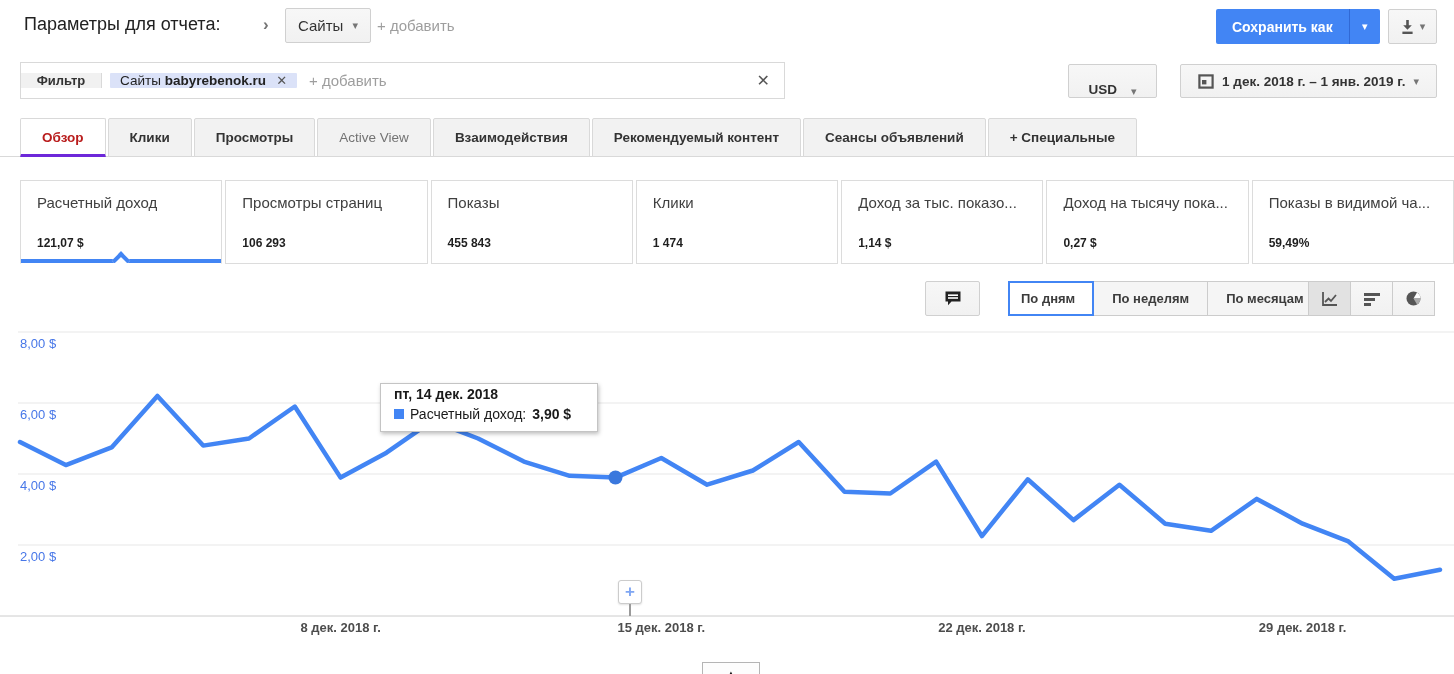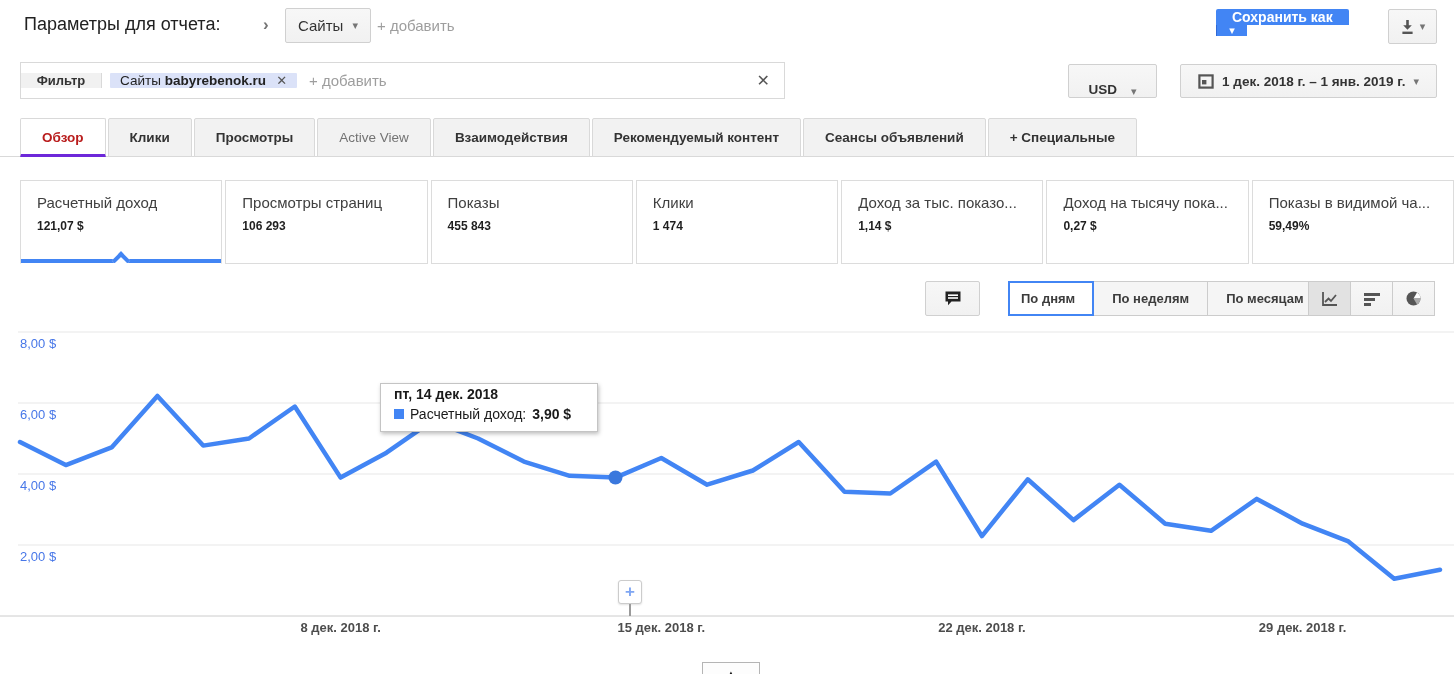--- a/index.html
+++ b/index.html
@@ -8,21 +8,21 @@
   #app{position:absolute;inset:0;}
 
   
   .hdr-title{position:absolute;left:24px;top:14px;font-size:18px;color:#212121;}
   .hdr-chevron{position:absolute;left:263px;top:15px;font-size:17px;color:#757575;font-weight:bold;}
   .btn{box-sizing:border-box;display:flex;align-items:center;justify-content:center;
        background:linear-gradient(#f7f7f7,#f1f1f1);border:1px solid #d0d0d0;border-radius:2px;cursor:pointer;}
   .hdr-dim-btn{position:absolute;left:285px;top:8px;height:35px;padding:0 12px;gap:9px;font-size:15px;color:#333;}
   .caret{font-size:11px;color:#757575;line-height:1;}
   .hdr-add{position:absolute;left:377px;top:17px;font-size:15px;color:#9e9e9e;cursor:pointer;}
-  .save-btn{position:absolute;left:1216px;top:9px;height:35px;display:flex;border-radius:2px;overflow:hidden;cursor:pointer;flex-direction:column;}
+  .save-btn{position:absolute;left:1216px;top:9px;height:35px;display:flex;border-radius:2px;overflow:hidden;cursor:pointer;}
   .save-main{background:#4285f4;color:#fff;font-weight:bold;font-size:14px;display:flex;align-items:center;padding:0 16px;}
   .save-caret{background:#4285f4;border-left:1px solid #3069d6;width:30px;display:flex;align-items:center;justify-content:center;}
   .save-caret .caret{color:#fff;}
   .dl-btn{position:absolute;left:1388px;top:9px;width:49px;height:35px;gap:5px;}
 
   
   .filter-box{position:absolute;left:20px;top:62px;width:765px;height:37px;box-sizing:border-box;
               border:1px solid #d9d9d9;background:#fff;display:flex;align-items:center;}
   .filter-label{width:80px;background:#f1f1f1;border-right:1px solid #d9d9d9;display:flex;align-items:center;
                 justify-content:center;font-size:13px;font-weight:bold;color:#333;}
@@ -39,21 +39,21 @@
   .tab{box-sizing:border-box;height:39px;line-height:37px;padding:0 21px;background:#f2f2f2;
        border:1px solid #d9d9d9;border-radius:2px 2px 0 0;font-size:13.5px;font-weight:bold;color:#333;cursor:pointer;}
   .tab.active{background:#fff;border-bottom:3px solid #6d28d9;color:#b91c1c;}
   .tab.muted{font-weight:normal;color:#737373;}
   .tabs-border{position:absolute;left:0;top:156px;width:1454px;height:1px;background:#d9d9d9;z-index:1;}
 
   
   .cards{position:absolute;left:20px;top:180px;width:1434px;display:flex;gap:3px;}
   .card{position:relative;flex:1;box-sizing:border-box;border:1px solid #dcdcdc;background:#fff;
         padding:13px 16px 16px;height:84px;cursor:pointer;overflow:hidden;white-space:nowrap;}
-  .card .lbl{font-size:15px;color:#404040;margin-bottom:8px;text-overflow:ellipsis;overflow:hidden;}
+  .card .lbl{font-size:15px;color:#404040;margin-bottom:25px;text-overflow:ellipsis;overflow:hidden;}
   .card .val{font-size:12px;font-weight:bold;color:#1f1f1f;}
   .card.selected{border-bottom-color:transparent;}
   .card.selected::after{content:'';position:absolute;left:0;right:0;bottom:0;height:4px;background:#4285f4;}
   .notch{display:none;}
   .card.selected .notch{display:block;position:absolute;left:50%;bottom:-4px;width:13px;height:13px;
         transform:translateX(-50%) rotate(45deg);background:#fff;border-left:4px solid #4285f4;
         border-top:4px solid #4285f4;box-sizing:border-box;z-index:1;}
 
   
   .icon-btn{position:absolute;top:281px;height:35px;}

